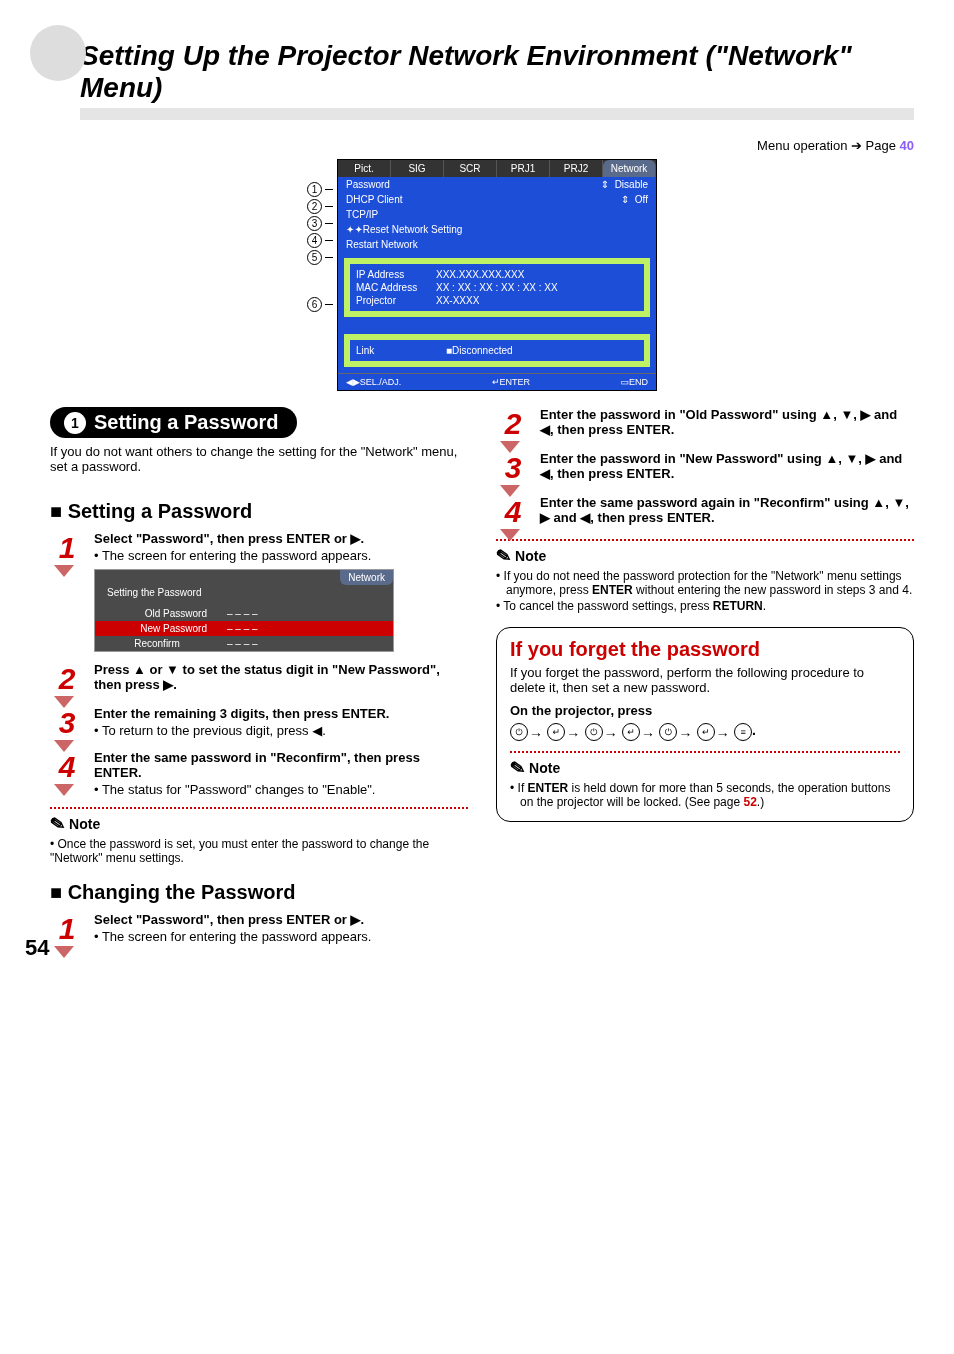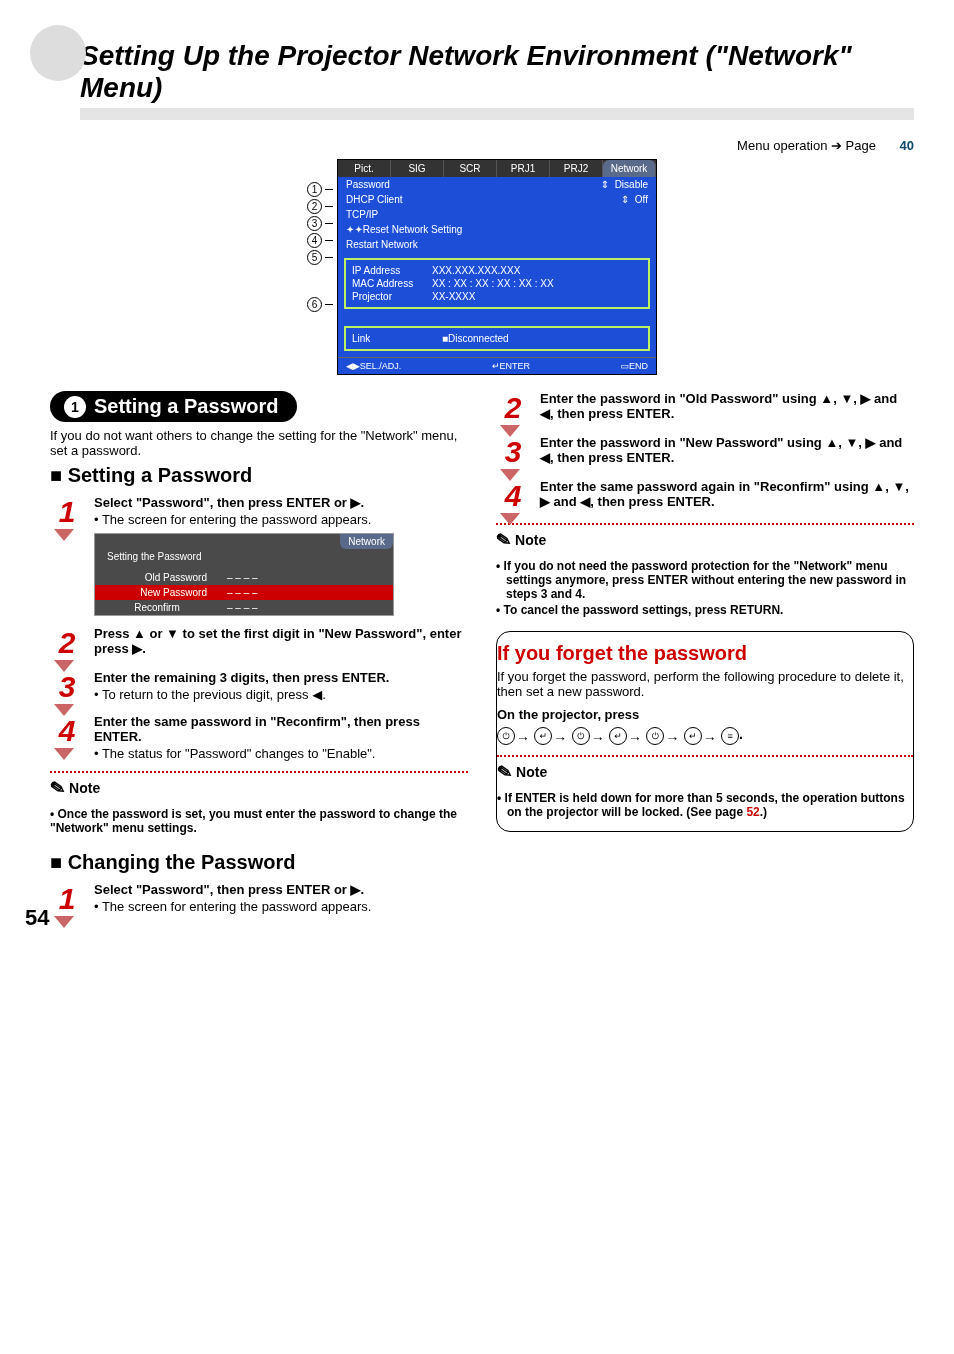--- a/index.html
+++ b/index.html
@@ -29,21 +29,21 @@
   .title-underline {
     height: 12px;
     background: #e5e5e5;
     margin-left: 30px;
   }
   .menu-op {
     text-align: right;
     font-size: 13px;
     margin: 18px 0 6px;
   }
-  .menu-op .red { color: #0c4a6e; font-weight: bold; margin-left: 20px; }
+  .menu-op .red { color: #8b5cf6; font-weight: bold; }
   .menu-box-wrap {
     display: flex;
     justify-content: center;
     margin-bottom: 16px;
   }
   .circ-col {
     display: flex;
     flex-direction: column;
     align-items: flex-end;
     padding-right: 4px;
@@ -83,21 +83,21 @@
   }
   .tabs .sel {
     background: #5a6a8a;
     border-radius: 6px 6px 0 0;
   }
   .menurow {
     padding: 2px 8px;
     display: flex;
   }
   .info-block {
-    border: 2px solid #bef264;
+    border: 6px solid #bef264;
     margin: 6px;
     padding: 4px 6px;
   }
   .footer {
     display: flex;
     justify-content: space-between;
     padding: 3px 8px;
     border-top:1px solid #666;
     font-size:9px;
   }
@@ -122,21 +122,21 @@
     background: #fff;
     color: #000;
     width: 22px;
     height: 22px;
     border-radius: 50%;
     display: inline-flex;
     align-items: center;
     justify-content: center;
     font-size: 14px;
   }
-  .intro { font-size: 13px; margin: 6px 0 6px; }
+  .intro { font-size: 13px; margin: 6px 0 26px; }
   .square { font-size: 20px; }
   .sec-head {
     font-size: 20px;
     font-weight: bold;
     margin: 4px 0 8px;
   }
   .step {
     display: flex;
     gap: 10px;
     margin-bottom: 10px;
@@ -184,25 +184,25 @@
     font-size: 14px;
     display:flex;
     align-items:center;
     gap:4px;
   }
   .note-icon {
     display:inline-block;
     font-size:18px;
     transform: rotate(-10deg);
   }
-  .note-body { font-size:12px; margin-top:8px;font-weight:bold; }
+  .note-body { font-size:12px; margin-top:2px; }
   .rounded-box {
     border:1px solid #000;
     border-radius: 14px;
-    padding:10px 0;
+    padding:10px 13px;
     margin-top:14px;
   }
   .rounded-box h3 {
     font-size: 20px;
     color:#c00;
     margin:0 0 4px;
   }
   .btn-seq { font-size:12px; margin:4px 0 6px; }
   .btn-seq .b {
     display:inline-block;
@@ -357,21 +357,21 @@
               <span style="width:120px;text-align:center;padding-right:20px">Reconfirm</span>
               <span>– – – –</span>
             </div>
         </div>
       </div>
     </div>
 
     <div class="step">
       <div class="step-num">2</div>
       <div class="step-body">
-          <div class="bold">Press ▲ or ▼ to set the first digit in "New Password", enter press ▶.</div>
+          <div class="bold">Press ▲ or ▼ to set the status digit in "New Password", then press ▶.</div>
         </div>
     </div>
 
     <div class="step">
       <div class="step-num">3</div>
       <div class="step-body">
         <div class="bold">Enter the remaining 3 digits, then press ENTER.</div>
         <div class="sub">• To return to the previous digit, press ◀.</div>
       </div>
     </div>

